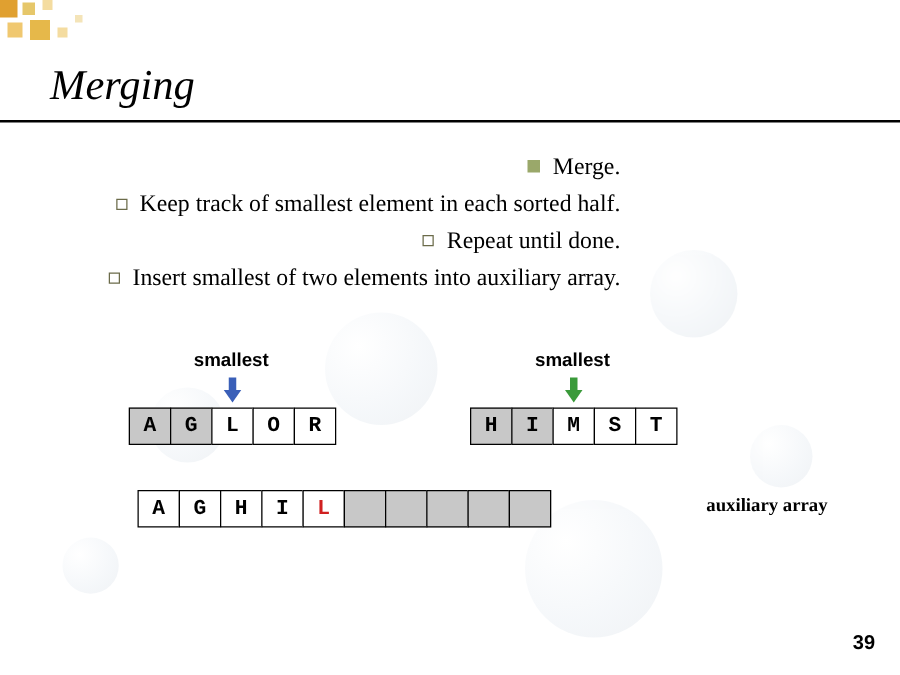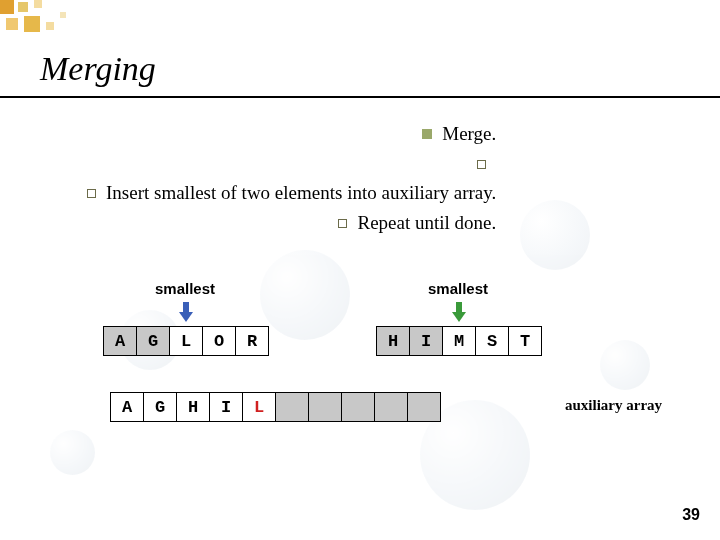--- a/index.html
+++ b/index.html
@@ -183,27 +183,27 @@
 </div>
 
 <h1 class="title">Merging</h1>
 <div class="title-underline"></div>
 
 <div class="content">
   <div>
     <span class="bullet-sq"></span><span>Merge.</span>
   </div>
   <div class="sub">
-    <span class="bullet-open"></span>
+    <span class="bullet-open"></span><span>Keep track of smallest element in each sorted half.</span>
+  </div>
+  <div class="sub">
+    <span class="bullet-open"></span><span>Repeat until done.</span>
   </div>
   <div class="sub">
     <span class="bullet-open"></span><span>Insert smallest of two elements into auxiliary array.</span>
-  </div>
-  <div class="sub">
-    <span class="bullet-open"></span><span>Repeat until done.</span>
   </div>
 </div>
 
 <div class="labels">
   <div class="label-left">smallest</div>
   <div class="label-right">smallest</div>
 </div>
 
 <div class="arrows">
   <div class="arrow arrow-blue" style="left:179px;">

